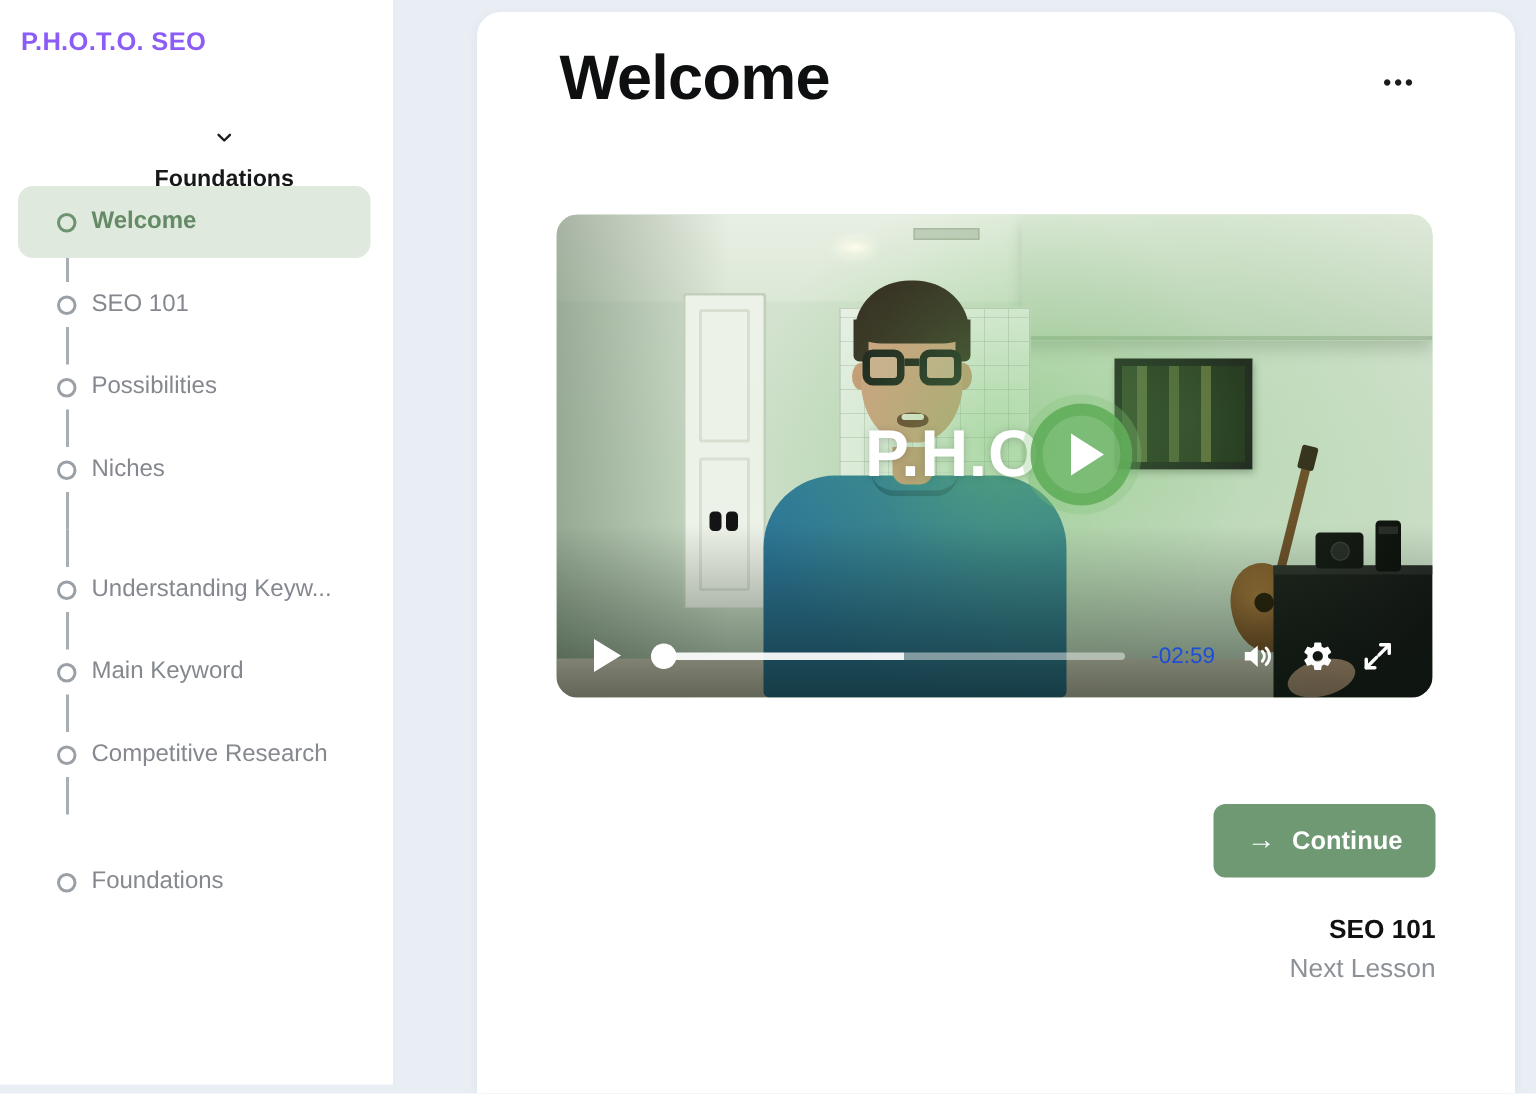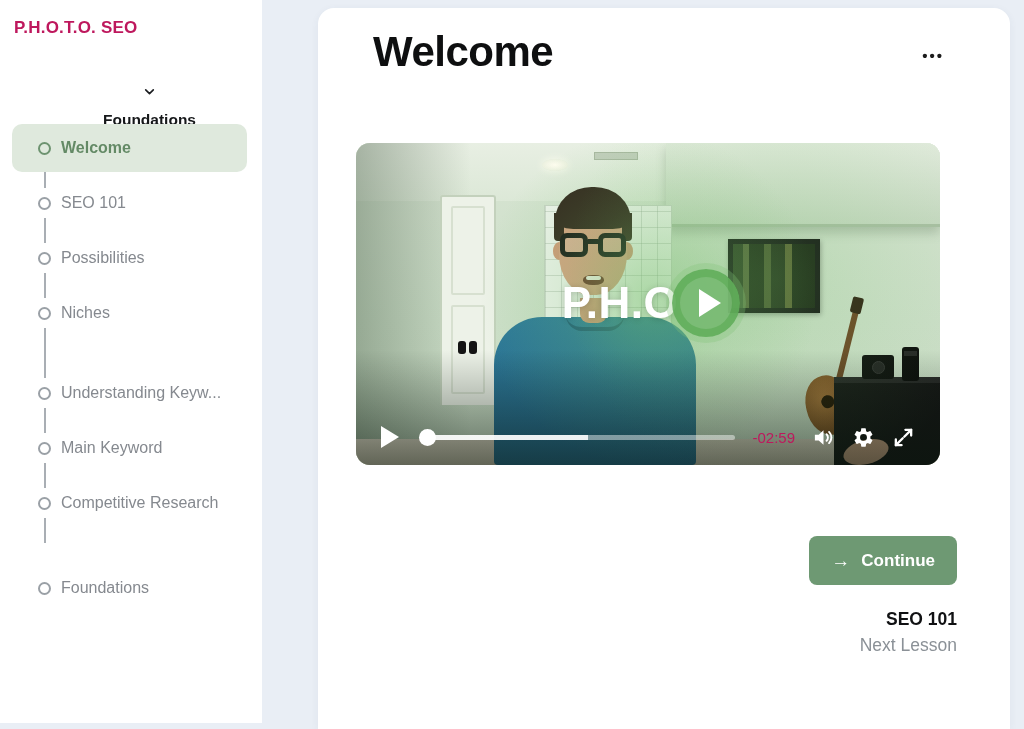--- a/index.html
+++ b/index.html
@@ -1,21 +1,21 @@
 <!DOCTYPE html>
 <html><head>
 <meta charset="utf-8">
 <style>
   * { margin:0; padding:0; box-sizing:border-box; }
   html,body { width:1024px; height:729px; overflow:hidden; }
   body { background:#e9eef5; font-family:"Liberation Sans", sans-serif; position:relative; }
 
   
   .sidebar { position:absolute; left:0; top:0; width:262px; height:723px; background:#ffffff; overflow:hidden; }
-  .sb-title { margin:18px 16px 0 14px; font-size:17px; font-weight:700; color:#be185d; letter-spacing:.2px; }
+  .sb-title { margin:18px 16px 0 14px; font-size:17px; font-weight:700; color:#8b5cf6; letter-spacing:.2px; }
   .section-header { display:flex; align-items:center; gap:13px; margin:47px 0 0 37px; height:18px;flex-direction:column; }
   .section-header.second { margin-top:45px; }
   .section-label { font-size:15.5px; font-weight:700; color:#16181a; }
   .chev { width:13px; height:13px; flex:0 0 auto; }
   .nav-items { margin-top:30px; }
   .nav-item { position:relative; height:30px; margin:0 15px 0 12px; padding-left:26px;
               display:flex; align-items:center; gap:10px; cursor:pointer; }
   .nav-item.active::before { content:""; position:absolute; left:0; right:0; top:-9px; bottom:-9px;
               background:#dfe9dd; border-radius:10px; z-index:0; }
   .dot { position:relative; z-index:1; width:13px; height:13px; border:2px solid #9aa0a6; border-radius:50%; flex:0 0 auto; }
@@ -26,21 +26,21 @@
 
   
   .card { position:absolute; left:318px; top:8px; width:692px; height:721px; background:#ffffff;
           border-radius:16px 16px 0 0; box-shadow:0 2px 8px rgba(50,70,100,.06); }
   .page-title { position:absolute; left:55px; top:20px; font-size:42px; font-weight:700;
           letter-spacing:-.5px; color:#0e0f10; }
   .menu-dots { position:absolute; right:66px; top:40px; font-size:15px; font-weight:700;
           letter-spacing:2px; color:#1c1c1c; cursor:pointer; line-height:1; }
 
   
-  .video { position:absolute; left:38px; top:135px; width:584px; height:322px; border-radius:14px;
+  .video { position:absolute; left:53px; top:135px; width:584px; height:322px; border-radius:14px;
            overflow:hidden; background:#cddfc9; cursor:pointer; }
   .video > div { position:absolute; }
   .v-wall   { inset:0; background:linear-gradient(180deg,#d7e4d2 0%,#cddfc9 55%,#c9dbc5 100%); }
   .v-ceiling{ left:0; right:0; top:0; height:58px; background:linear-gradient(#e8efe3,#dce8d7); }
   .v-soffit { left:310px; right:0; top:0; height:84px; background:linear-gradient(#e0eadb,#c6d8c1);
               border-bottom:3px solid #a9bfa3; box-shadow:0 6px 10px rgba(80,100,75,.28); }
   .v-light  { left:186px; top:16px; width:26px; height:12px; border-radius:50%;
               background:radial-gradient(#fffdf0,#e2ebd8); box-shadow:0 0 8px rgba(255,255,240,.8); }
   .v-vent   { left:238px; top:9px; width:44px; height:8px; background:#c2cebc; border:1px solid #a9b8a1; }
   .v-left-shade { left:0; top:0; bottom:0; width:115px;
@@ -115,21 +115,21 @@
   .play-overlay .tri { width:0; height:0; border-top:14px solid transparent; border-bottom:14px solid transparent;
             border-left:22px solid #ffffff; margin-left:7px; position:relative; }
 
   .controls { position:absolute; left:0; right:0; bottom:0; height:56px; display:flex; align-items:center;
             padding:0 25px; gap:17px; z-index:6; }
   .c-play { width:0; height:0; border-top:11px solid transparent; border-bottom:11px solid transparent;
             border-left:18px solid #ffffff; cursor:pointer; flex:0 0 auto; }
   .c-progress { flex:1; height:5px; border-radius:3px; position:relative; margin-left:6px; cursor:pointer;
             background:linear-gradient(90deg, rgba(255,255,255,.92) 0 53%, rgba(255,255,255,.45) 53% 100%); }
   .c-knob { position:absolute; left:-3px; top:-6px; width:17px; height:17px; border-radius:50%; background:#fff; }
-  .c-time { color:#be185d; font-size:15px; flex:0 0 auto; }
+  .c-time { color:#1d4ed8; font-size:15px; flex:0 0 auto; }
   .c-icon { width:23px; height:23px; flex:0 0 auto; cursor:pointer; display:block; }
 
   
   .continue-btn { position:absolute; right:53px; top:528px; height:49px; padding:0 22px;
             background:#6e9973; border:none; border-radius:8px; display:flex; align-items:center; gap:11px;
             cursor:pointer; }
   .continue-arrow { color:#fff; font-size:19px; font-weight:700; line-height:1; }
   .continue-label { color:#fff; font-size:17px; font-weight:700; }
   .nl-title { position:absolute; right:53px; top:601px; font-size:17.5px; font-weight:700; color:#101113; text-align:right; }
   .nl-sub   { position:absolute; right:53px; top:627px; font-size:17.5px; color:#8b9197; text-align:right; }

